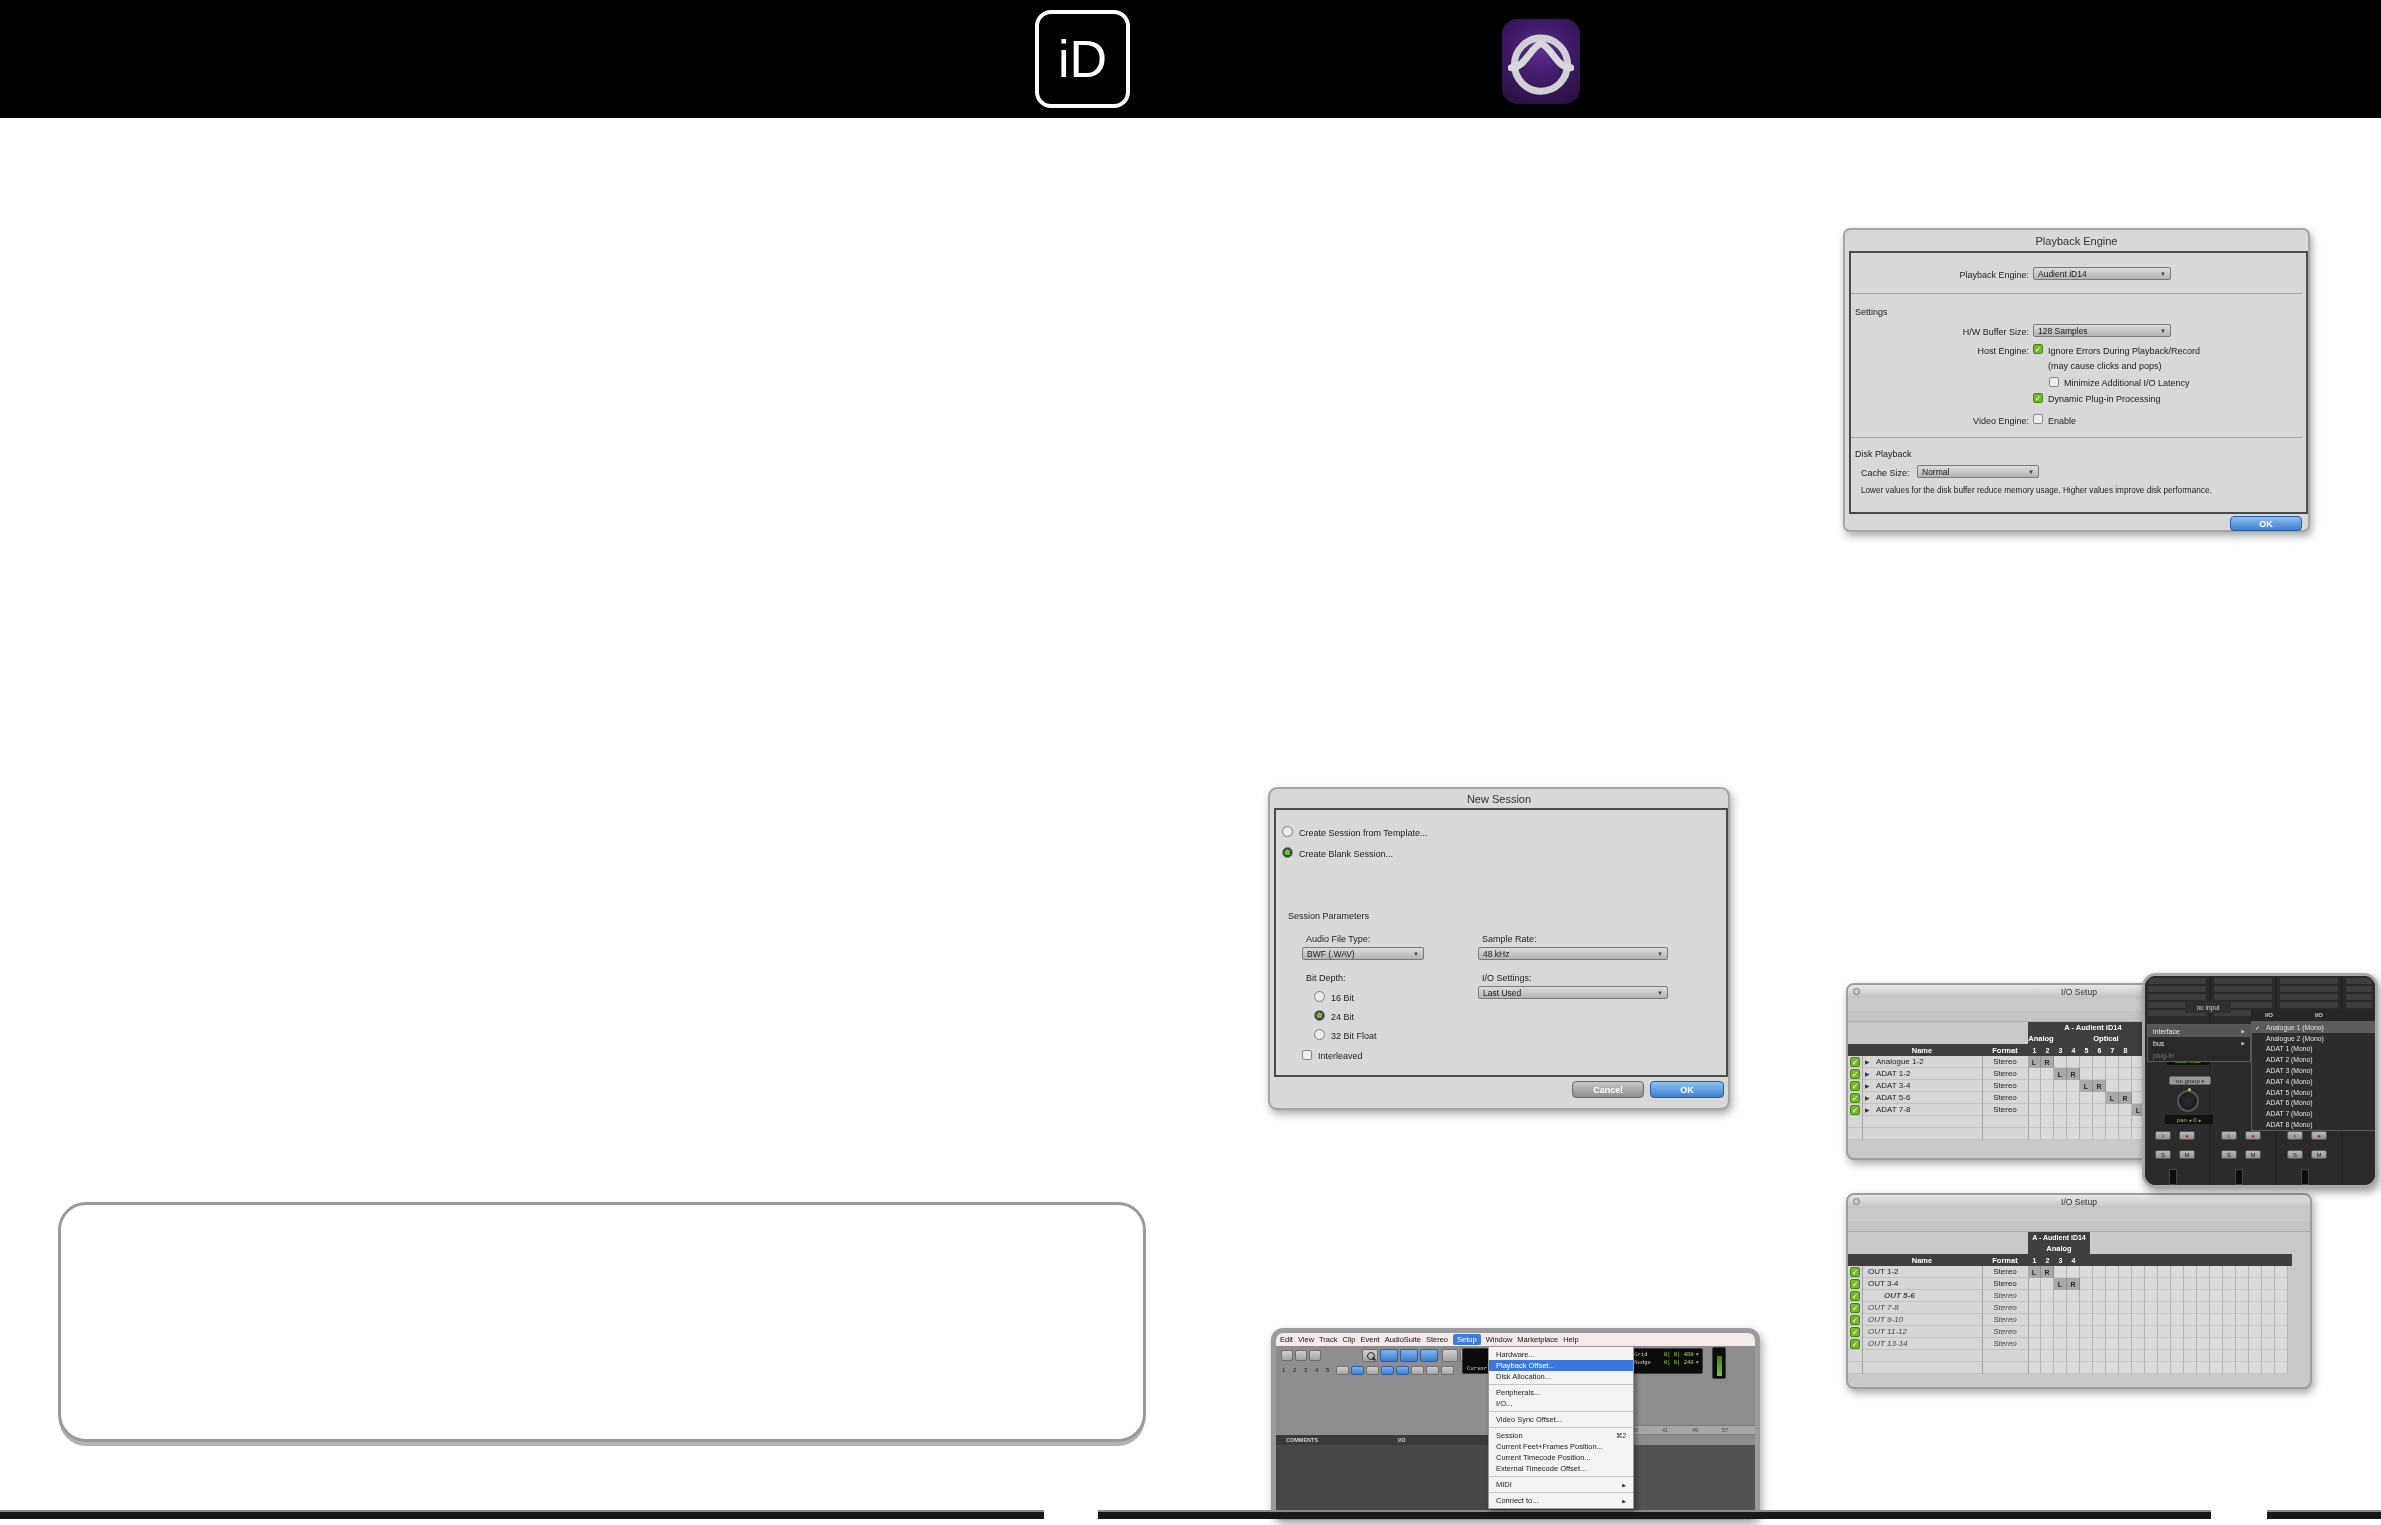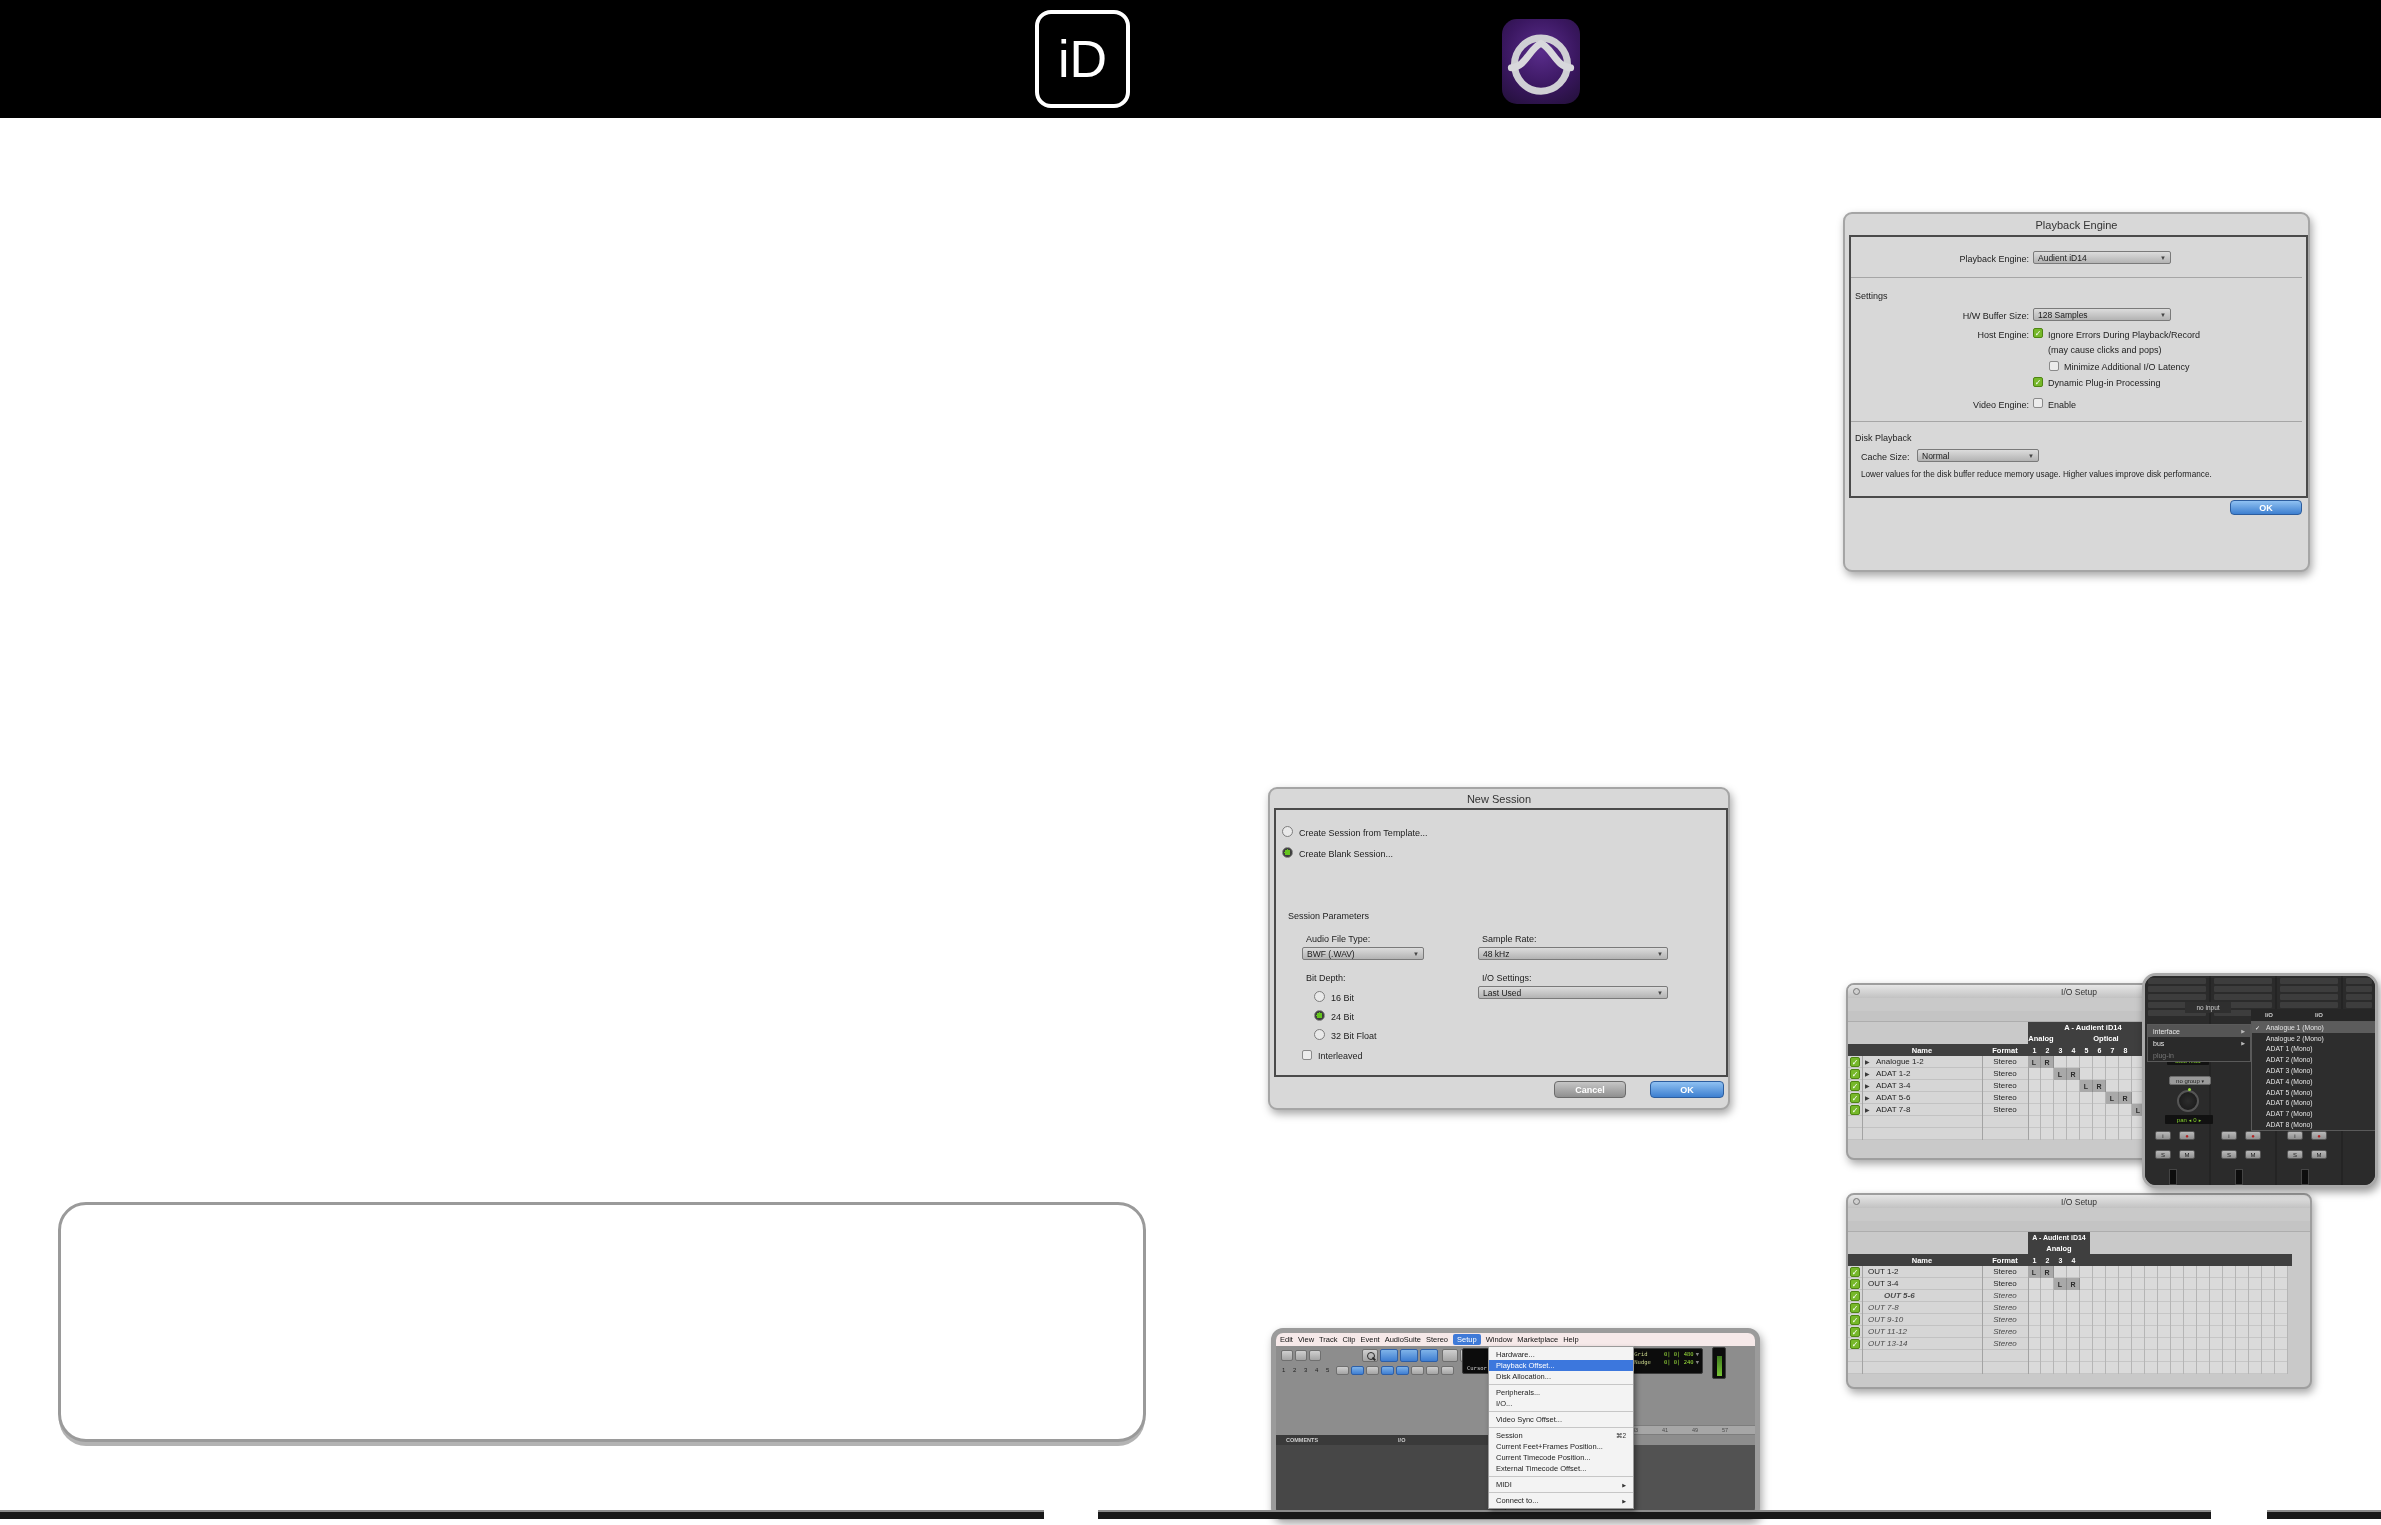--- a/index.html
+++ b/index.html
@@ -117,21 +117,21 @@
     <span>iD</span>
   </div>
   <div class="abs avid">
     <svg width="78" height="85" viewBox="0 0 100 108">
       <circle cx="50" cy="58" r="34" fill="none" stroke="#cfcfd4" stroke-width="9"></circle>
       <path d="M12 62 C30 62 36 36 50 31 C64 36 70 62 88 62" fill="none" stroke="#d8d8dc" stroke-width="9" stroke-linecap="round"></path>
     </svg>
   </div>
 </div>
 
-<div class="abs dlg" style="left:1843px;top:212px;width:467px;height:360px;">
+<div class="abs dlg" style="left:1843px;top:228px;width:467px;height:304px;border-radius:7px;">
   <div class="abs dlg-title" style="top:5px;">Playback Engine</div>
   <div class="abs dlg-body" style="left:4px;top:21px;width:455px;height:259px;"></div>
   <div class="abs lbl lbl-r" style="left:4px;top:40px;width:180px;">Playback Engine:</div>
   <div class="abs dd" style="left:188px;top:37px;width:138px;height:13px;">
     <span>Audient iD14</span>
     <span class="caret">▼</span>
   </div>
   <div class="abs sep" style="left:6px;top:63px;width:451px;"></div>
   <div class="abs lbl" style="left:10px;top:77px;">Settings</div>
   <div class="abs lbl lbl-r" style="left:4px;top:97px;width:180px;">H/W Buffer Size:</div>
@@ -198,21 +198,21 @@
   <div class="abs rad" style="left:44px;top:202px;"></div>
   <div class="abs lbl" style="left:61px;top:204px;">16 Bit</div>
   <div class="abs rad on" style="left:44px;top:221px;"></div>
   <div class="abs lbl" style="left:61px;top:223px;">24 Bit</div>
   <div class="abs rad" style="left:44px;top:240px;"></div>
   <div class="abs lbl" style="left:61px;top:242px;">32 Bit Float</div>
   <div class="abs cb off" style="left:32px;top:261px;">
       <span></span>
     </div>
   <div class="abs lbl" style="left:48px;top:262px;">Interleaved</div>
-  <div class="abs btn-gray" style="left:284px;top:292px;width:70px;height:15px;">
+  <div class="abs btn-gray" style="left:302px;top:292px;width:70px;height:15px;">
     <span>Cancel</span>
   </div>
   <div class="abs btn-blue" style="left:380px;top:292px;width:72px;height:15px;">
     <span>OK</span>
   </div>
 </div>
 
 <div class="abs iop" style="left:1846px;top:983px;width:466px;height:177px;z-index:4;">
   <div class="abs iop-title">
       <span>I/O Setup</span>

